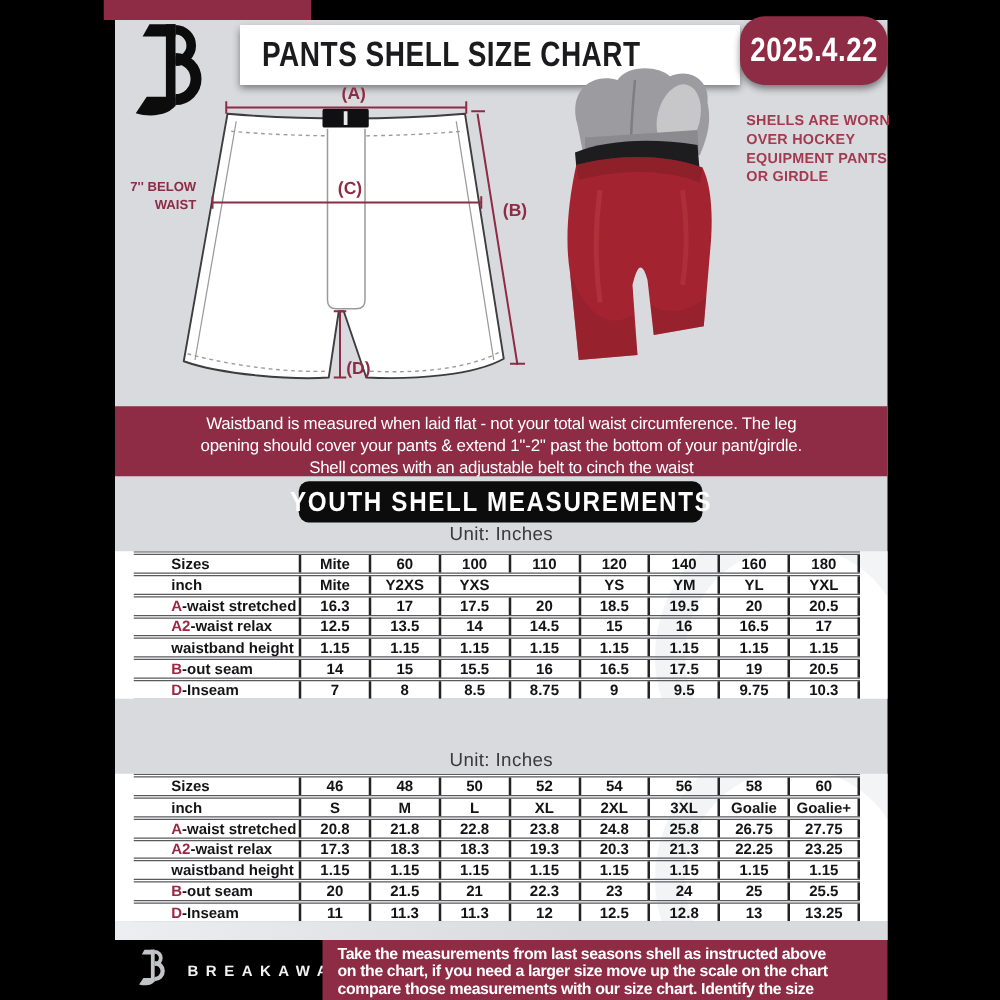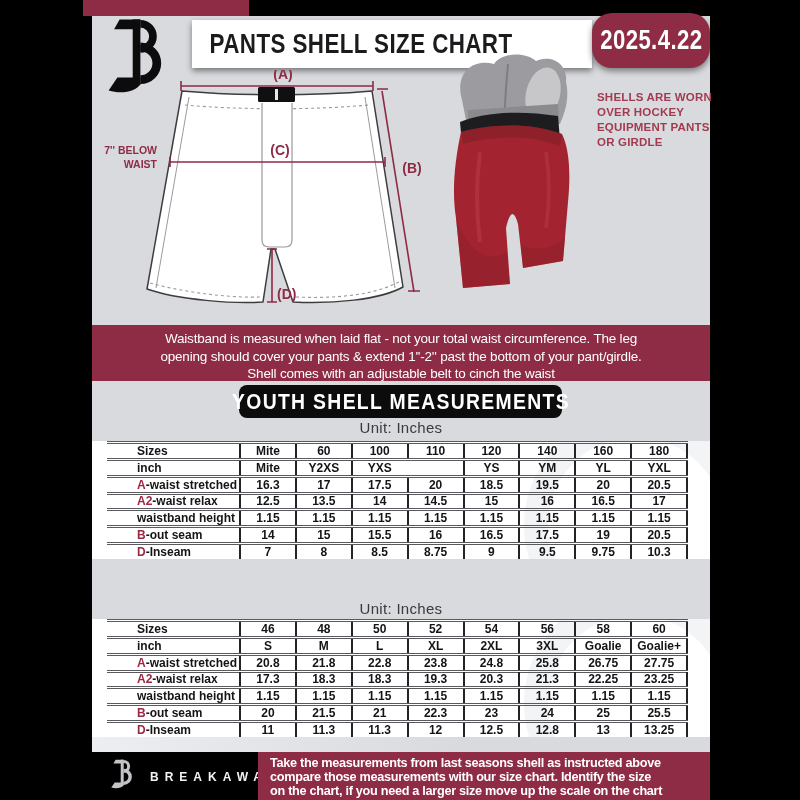--- a/index.html
+++ b/index.html
@@ -334,17 +334,17 @@
       <path d="M34 4 L15 4 L10 13 L34 13 Z" stroke="none"></path>
       <rect x="27" y="4" width="7" height="60" stroke="none"></rect>
       <path d="M34 8 a11.5 11.5 0 0 1 0 23" fill="none" stroke-width="7"></path>
       <path d="M34 29 a15 15 0 0 1 0 30" fill="none" stroke-width="8"></path>
       <path d="M34 57 L13 57 L5 69 C18 73 31 69 34 63 Z" stroke="none"></path>
     </g>
   </svg>
   <div class="abs f-brand">BREAKAWAY</div>
   <div class="abs f-box">
       <div>Take the measurements from last seasons shell as instructed above</div>
+      <div>on the chart, if you need a larger size move up the scale on the chart</div>
       <div>compare those measurements  with our size chart. Identify the size</div>
-      <div>on the chart, if you need a larger size move up the scale on the chart</div>
     </div>
 
 </div>
 
 </body></html>

